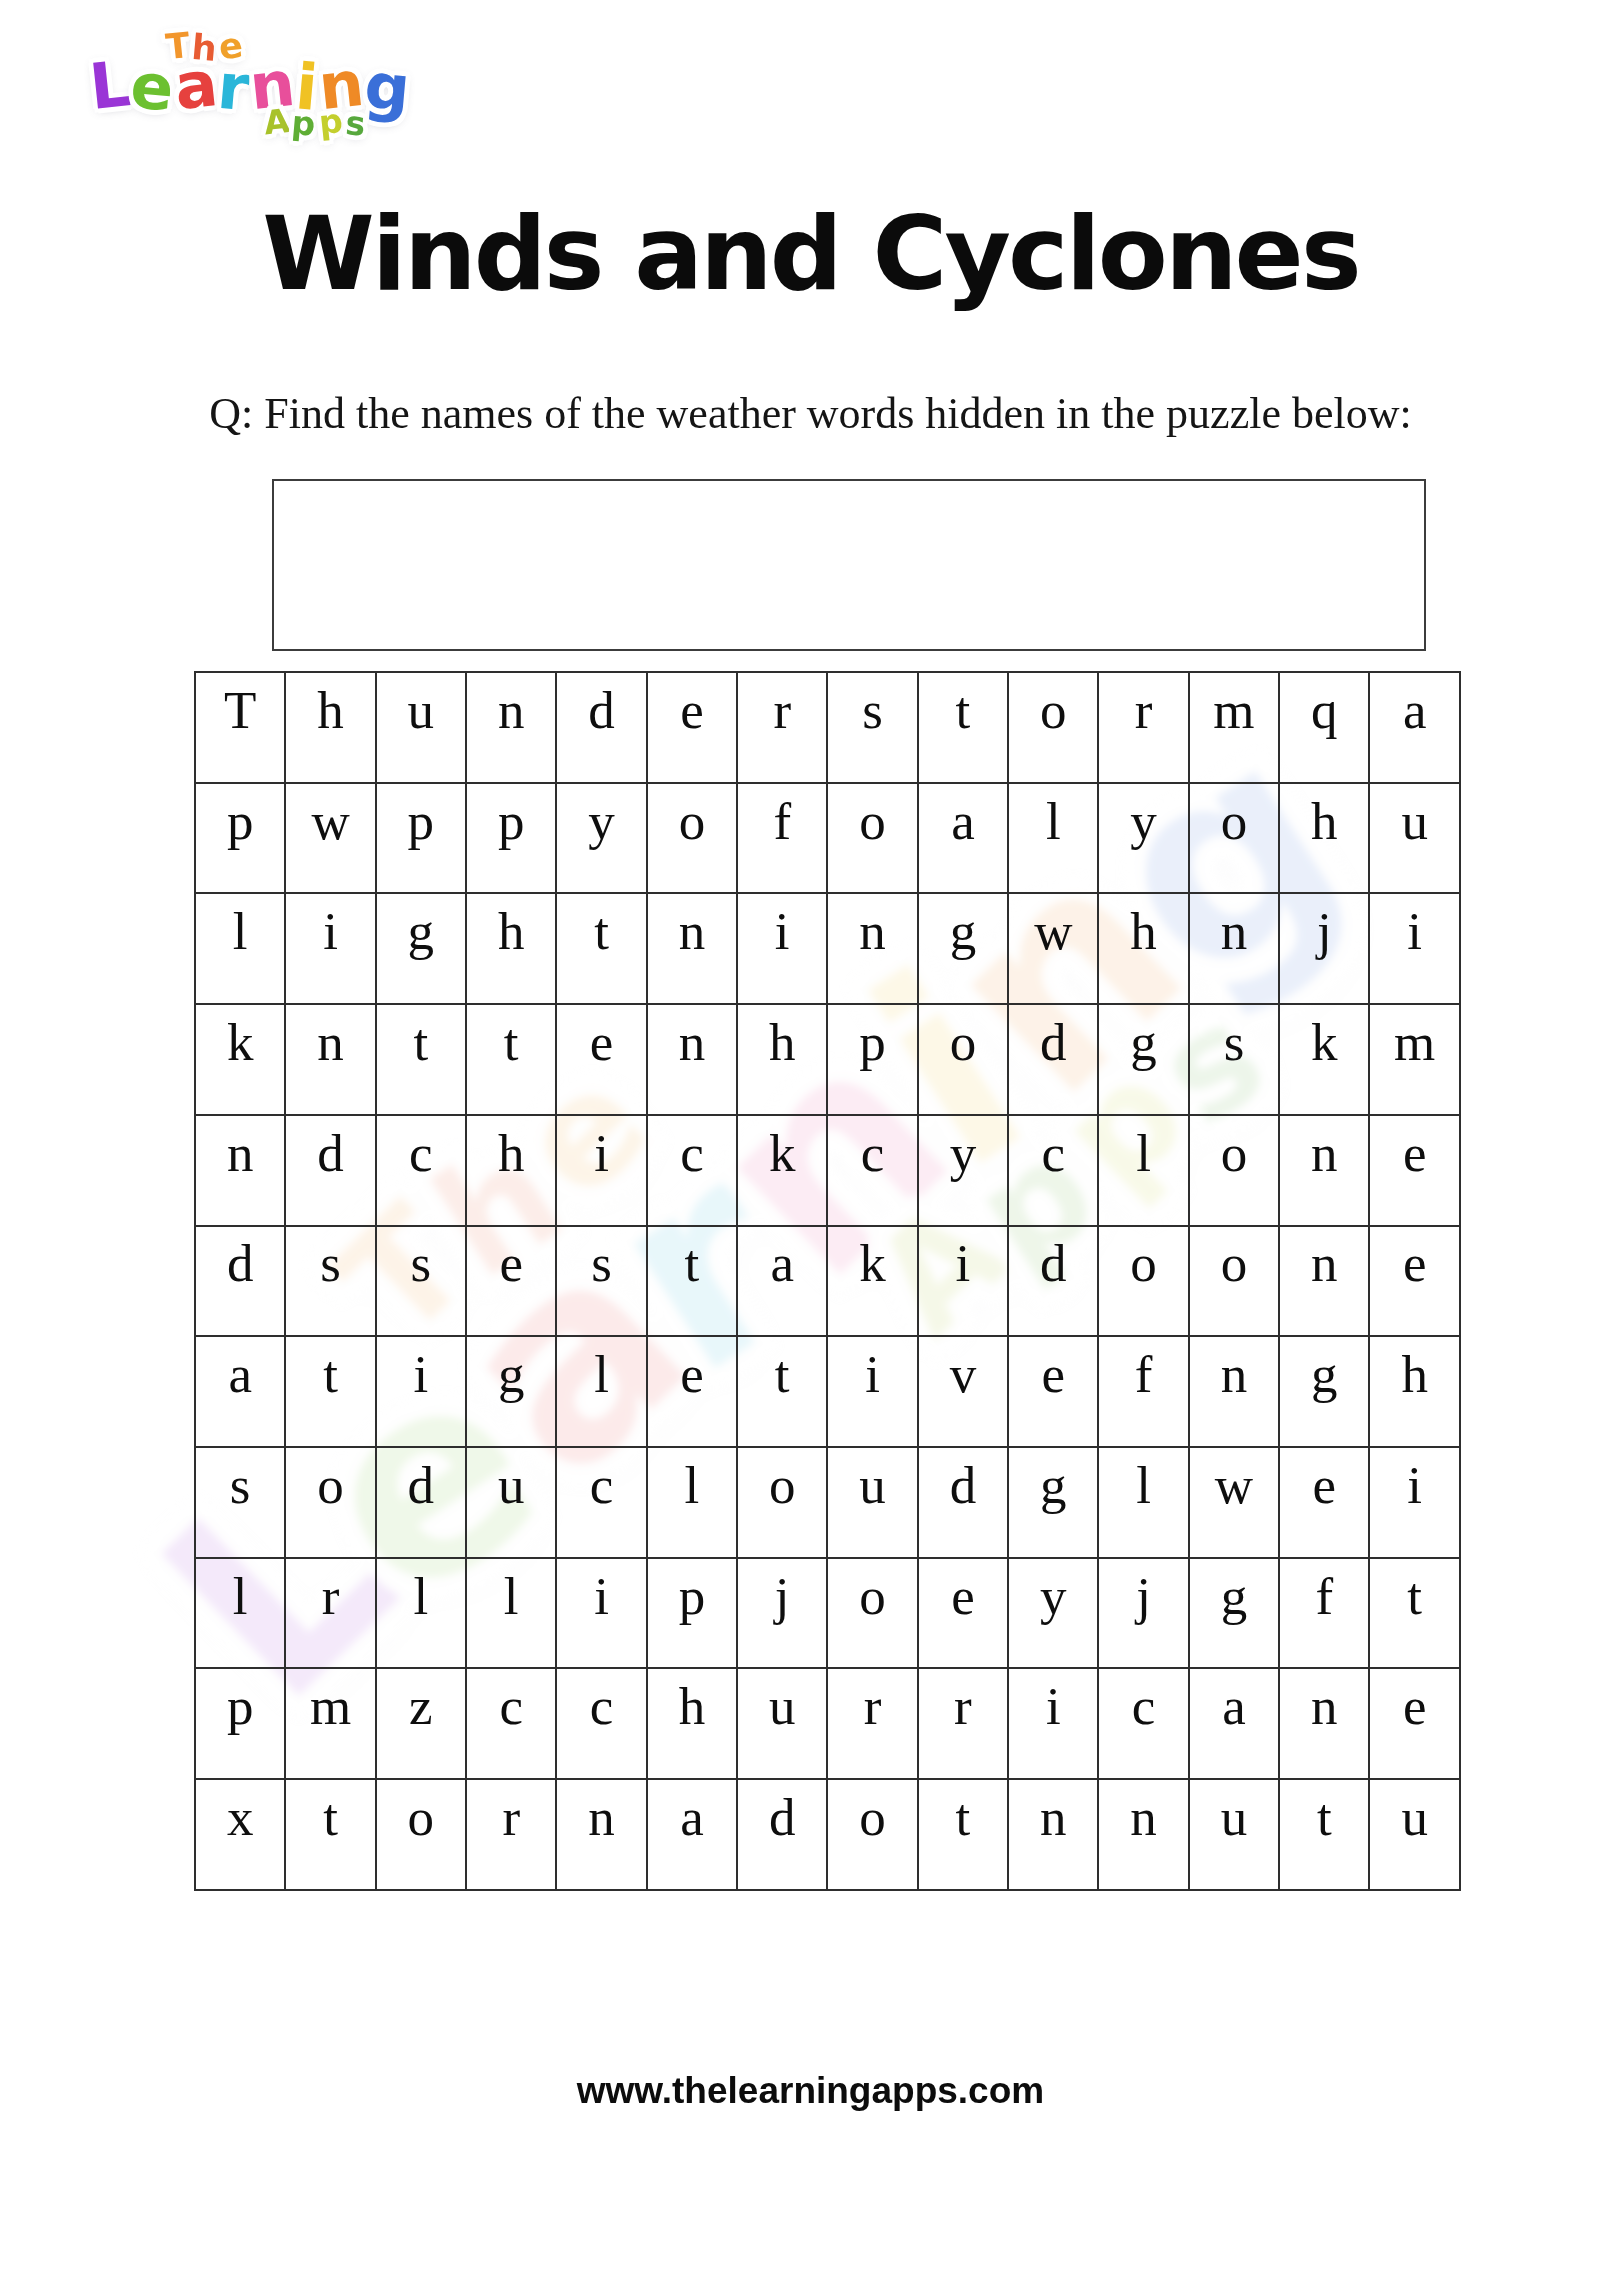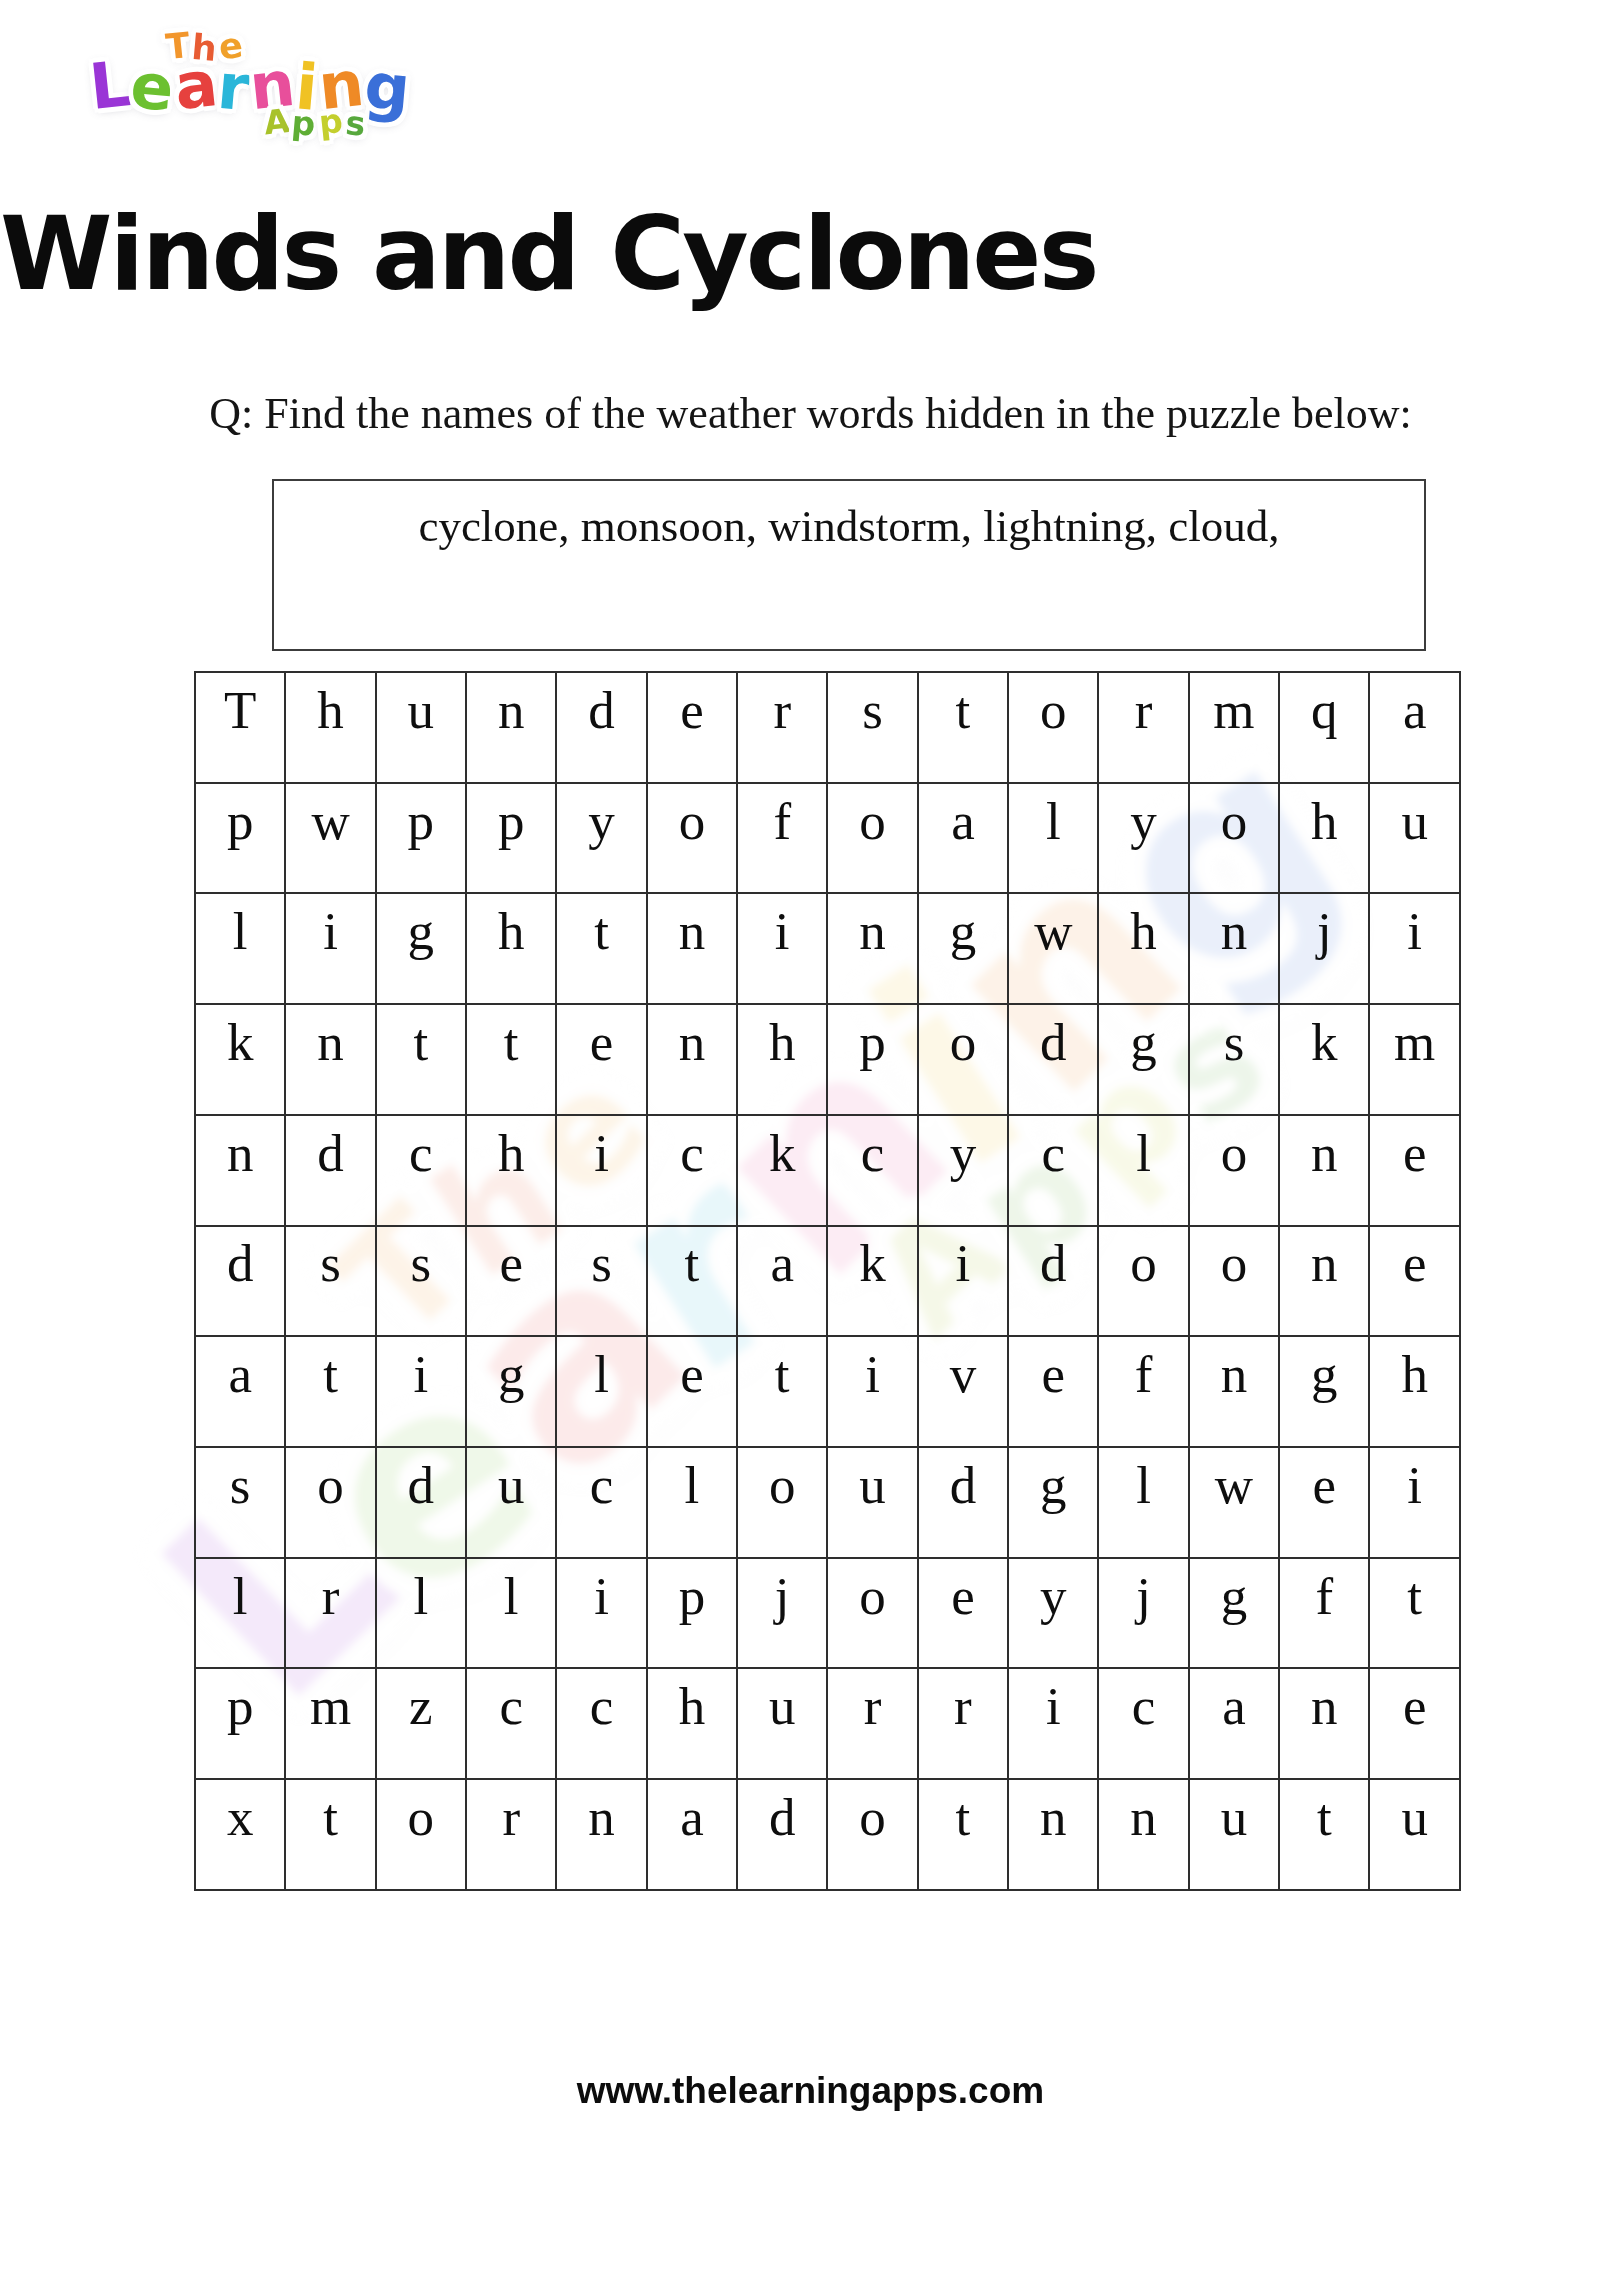--- a/index.html
+++ b/index.html
@@ -36,21 +36,21 @@
     transform: translate(-50%,-50%) rotate(-38deg) scale(4.3);
     opacity: 0.10; filter: blur(1px);
     z-index: 0; pointer-events: none;
     width: 353px;
     font-family: "DejaVu Sans", sans-serif; font-weight: 900; line-height: 1;
   }
 
   
   .title {
     position: absolute; top: 194px; left: 0; width: 100%;
-    text-align: left; z-index: 1;
+    text-align: center; z-index: 1;
     font-family: "DejaVu Sans", sans-serif;
     font-weight: 900; font-size: 102px; letter-spacing: -2.9px;
     color: #0b0b0b;
   }
   .question {
     position: absolute; top: 388px; left: 0; width: 100%;
     text-align: center; z-index: 1;
     font-size: 44px; color: #151515;
   }
 
@@ -105,21 +105,20 @@
   <span class="logo-line logo-the"><span style="color: rgb(242, 150, 44);">T</span><span style="color: rgb(232, 92, 51);">h</span><span style="color: rgb(240, 160, 42);">e</span></span>
   <span class="logo-line logo-learning"><span style="color: rgb(154, 53, 214);">L</span><span style="color: rgb(108, 192, 48);">e</span><span style="color: rgb(230, 65, 62);">a</span><span style="color: rgb(42, 182, 217);">r</span><span style="color: rgb(232, 79, 155);">n</span><span style="color: rgb(240, 194, 36);">i</span><span style="color: rgb(239, 138, 38);">n</span><span style="color: rgb(58, 111, 216);">g</span></span>
   <span class="logo-line logo-apps"><span style="color: rgb(168, 194, 42);">A</span><span style="color: rgb(95, 174, 53);">p</span><span style="color: rgb(196, 207, 46);">p</span><span style="color: rgb(87, 168, 61);">s</span></span>
 </div>
 
 <h1 class="title">Winds and Cyclones</h1>
 
 <div class="question">Q: Find the names of the weather words hidden in the puzzle below:</div>
 
 <div class="word-box">
-  <div>cyclone, monsoon, windstorm, lightning, cloud,</div>
 </div>
 
 <table class="grid">
   <tbody>
       <tr>
         <td>T</td>
         <td>h</td>
         <td>u</td>
         <td>n</td>
         <td>d</td>

